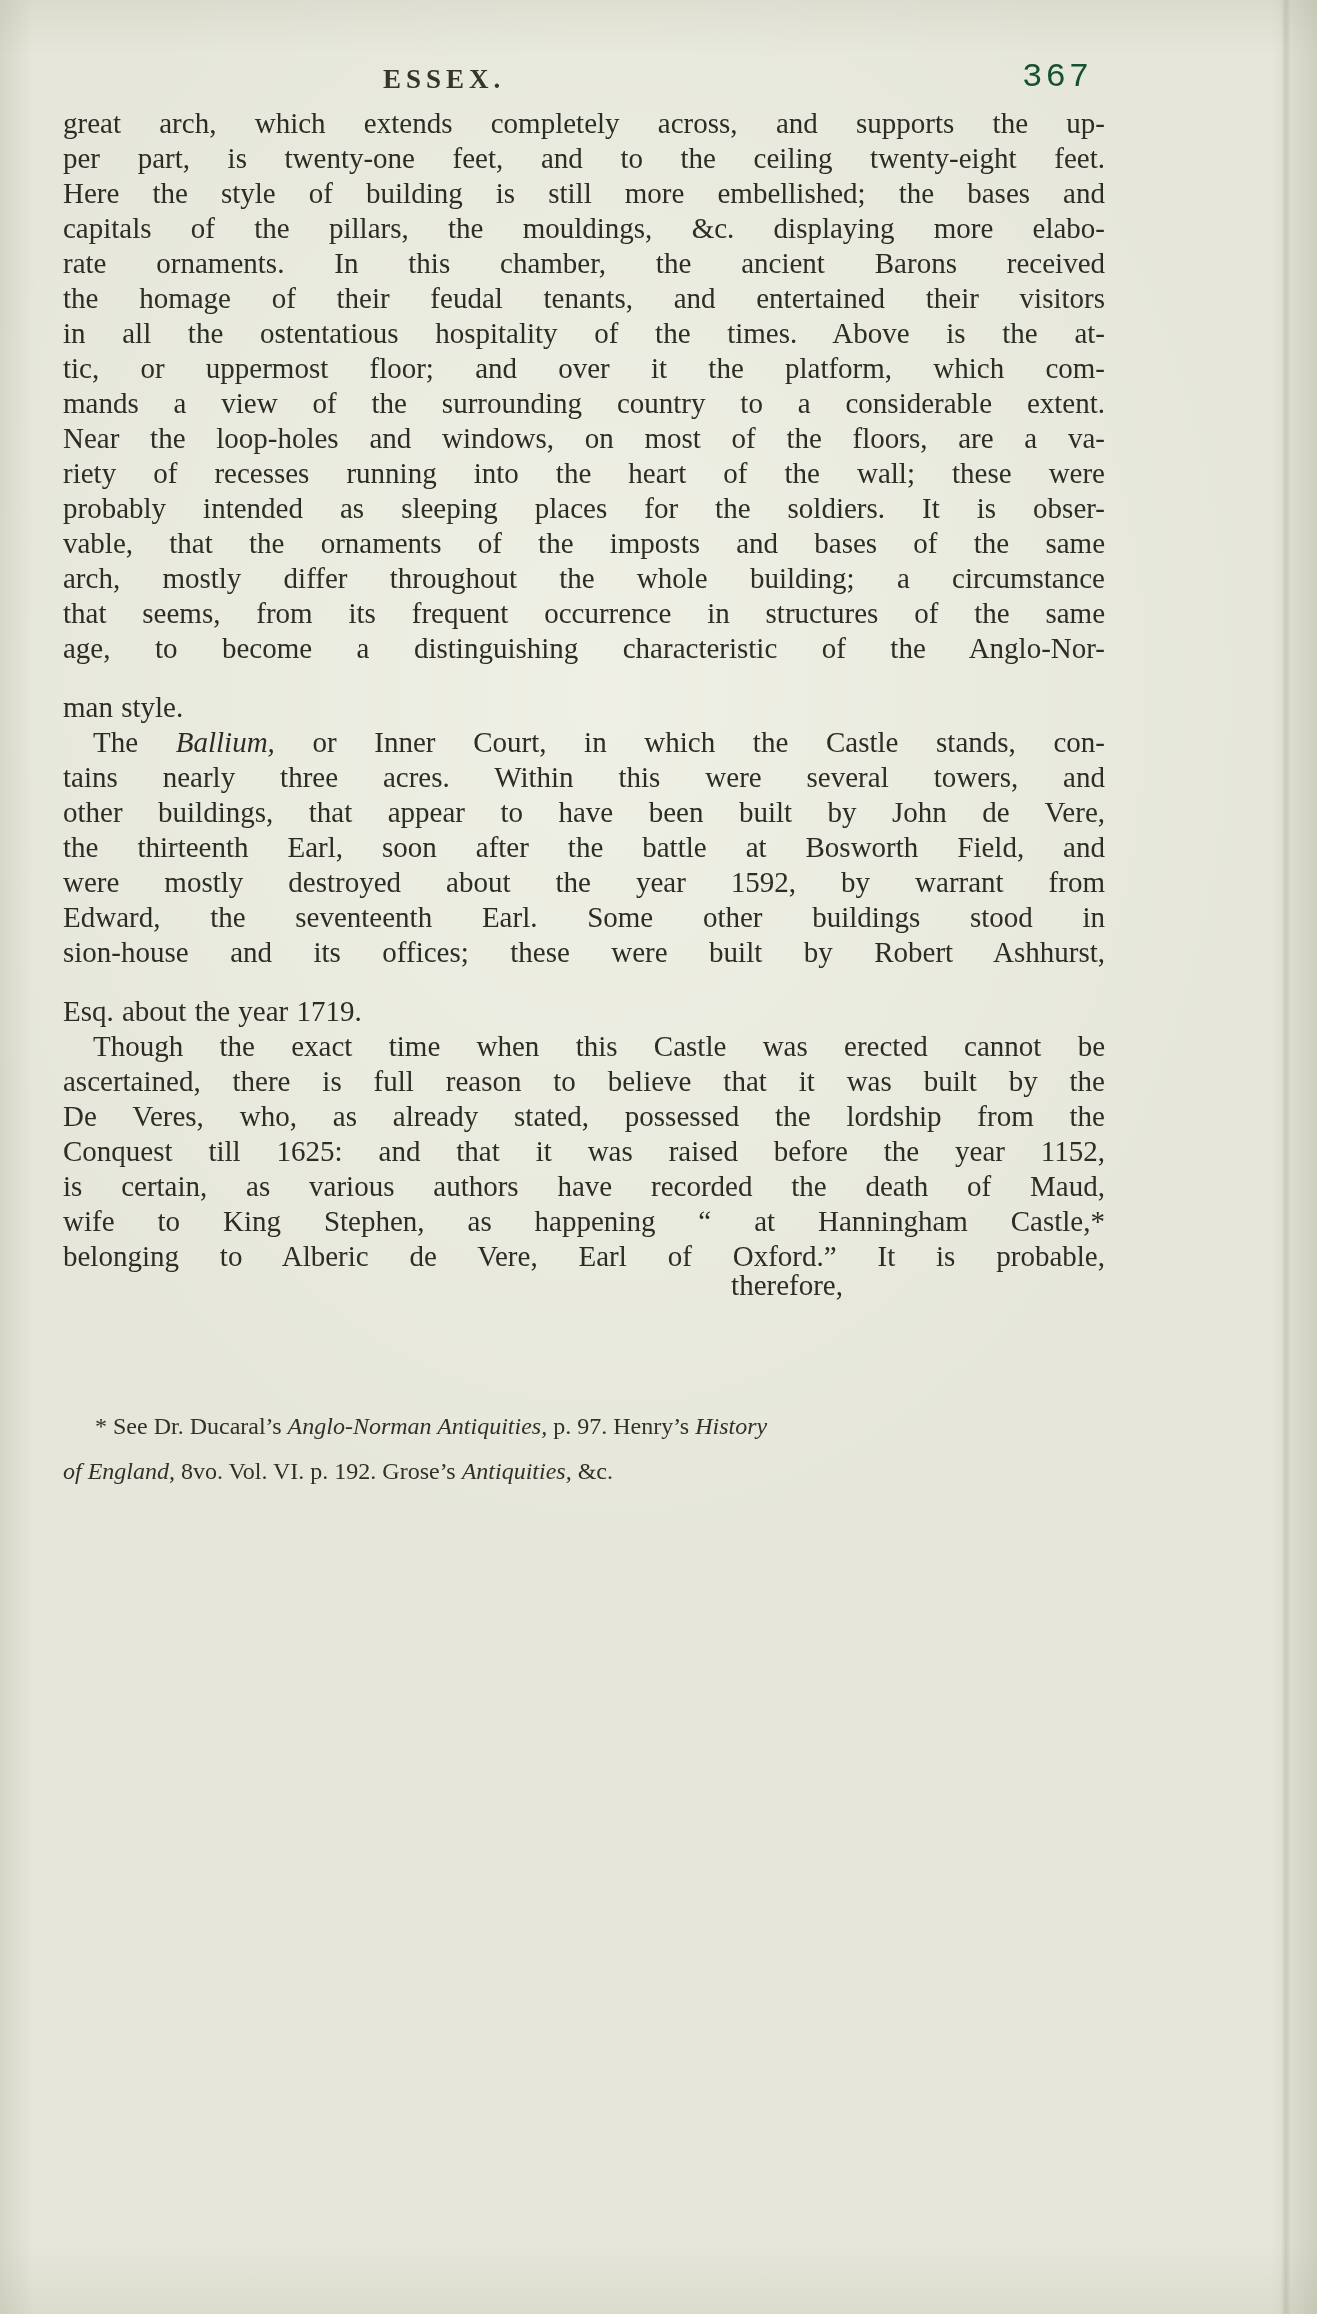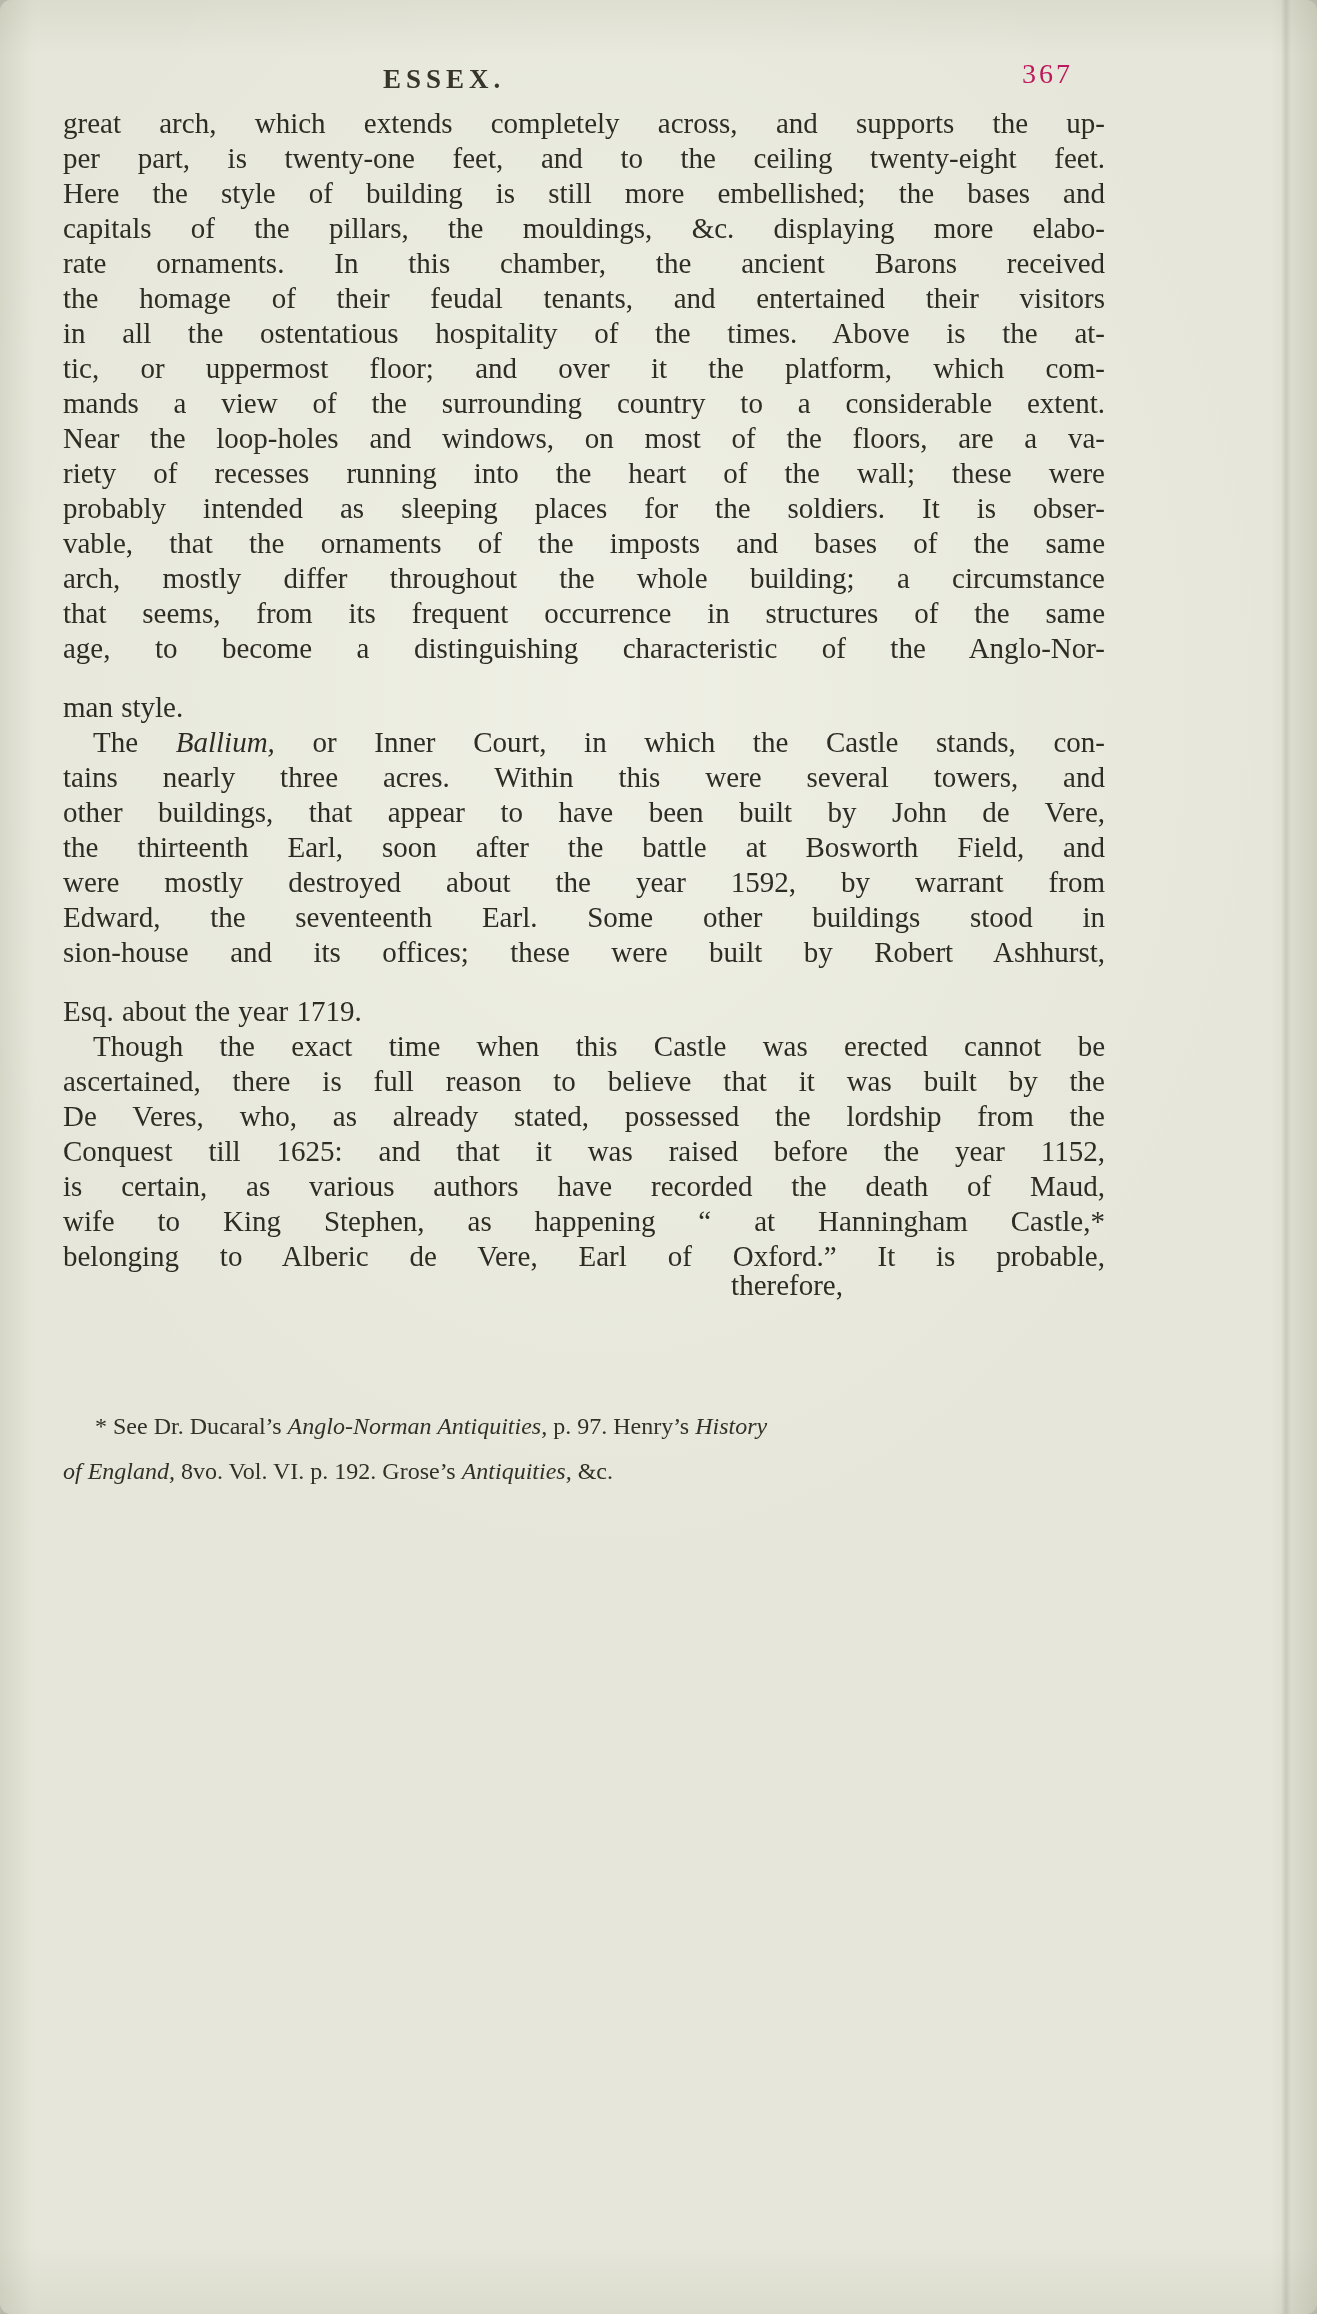--- a/index.html
+++ b/index.html
@@ -9,21 +9,20 @@
   }
   .page {
     position: relative;
     width: 1317px;
     height: 2314px;
     margin: 0 auto;
     background: #e6e7da;
     overflow: hidden;
     font-family: "Liberation Serif", "DejaVu Serif", serif;
     color: #2f2c26;
-    border-radius: 11px;
   }
   
   .page::before {
     content: "";
     position: absolute;
     inset: 0;
     pointer-events: none;
     background:
       radial-gradient(ellipse 950px 1250px at 46% 30%, rgba(253,253,246,0.40), rgba(0,0,0,0) 72%),
       linear-gradient(90deg,  rgba(146,146,120,0.20) 0, rgba(0,0,0,0) 34px),
@@ -53,23 +52,24 @@
     top: 6px;
     font-size: 27px;
     font-weight: bold;
     letter-spacing: 5px;
     color: #38352d;
   }
   .page-number {
     position: absolute;
     left: 1022px;
     top: 0;
-    font-size: 28px;
+    font-size: 34px;
     letter-spacing: 3px;
-    color: #be185d;
+    color: #14532d;
+    font-family: Liberation Mono, monospace;
   }
   .body-text {
     position: absolute;
     top: 106px;
     left: 63px;
     width: 1042px;
     font-size: 29px;
     line-height: 35px;
     word-spacing: 1px;
   }

